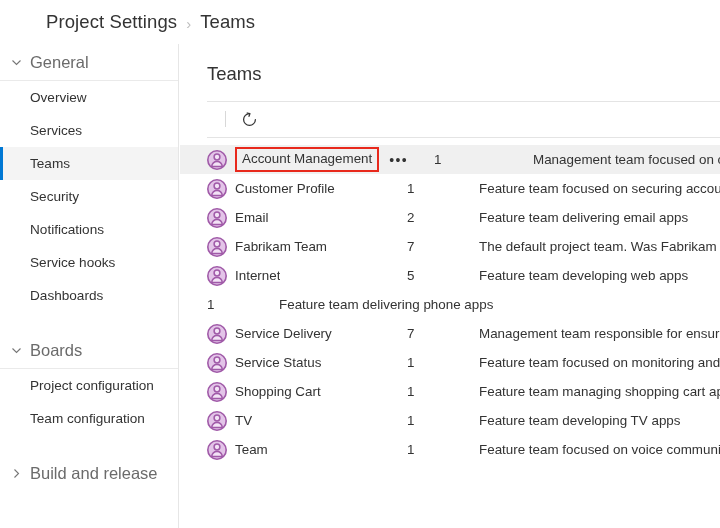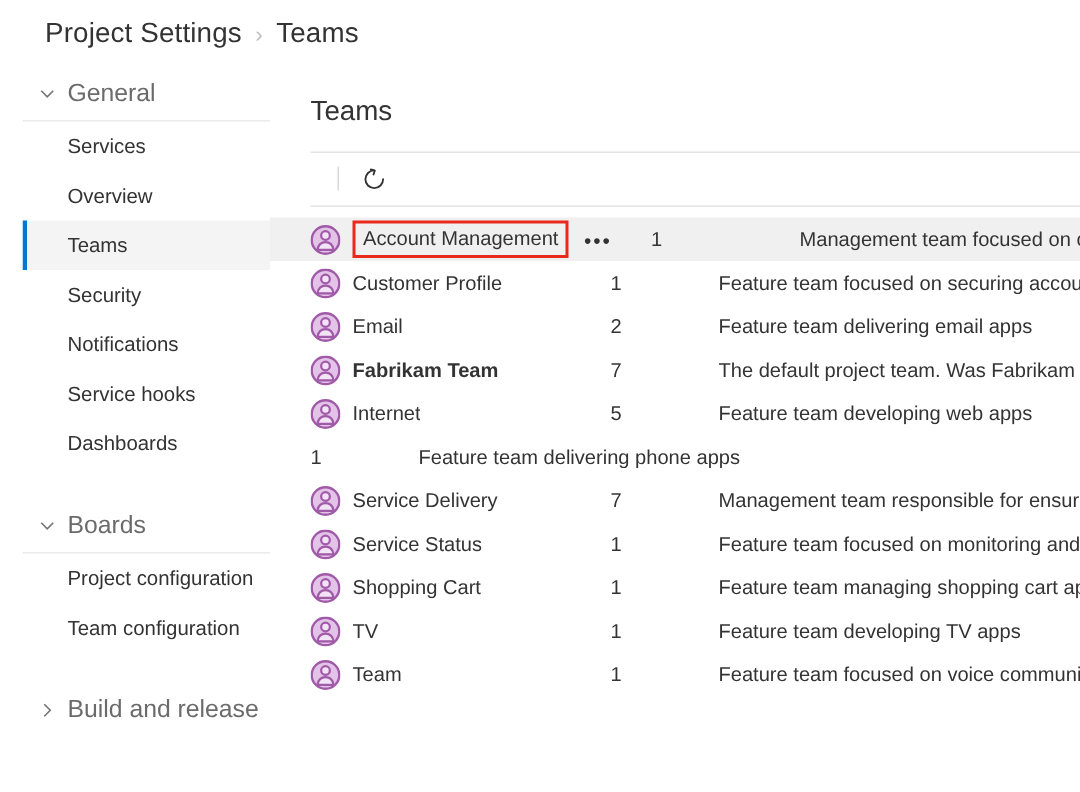--- a/index.html
+++ b/index.html
@@ -10,40 +10,40 @@
     overflow: hidden;
     color: #333333;
   }
   #app { position: relative; width: 720px; height: 528px; }
 
   
   .breadcrumb {
     position: absolute; left: 0; top: 0;
     width: 720px; height: 44px;
     display: flex; align-items: center;
-    padding-left: 30px;
+    padding-left: 46px;
   }
   .bc-item {
     font-size: 18.5px;
     color: #333333;
     font-weight: 400;
     letter-spacing: .1px;
     white-space: nowrap;
   }
   .bc-sep {
     font-size: 15px;
     color: #bdbdbd;
     margin: 0 9px;
     line-height: 1;
     transform: translateY(1px);
   }
 
   
   .sidebar {
-    position: absolute; left: 15px; top: 44px;
+    position: absolute; left: 0; top: 44px;
     width: 179px; height: 484px;
     border-right: 1px solid #e6e6e6;
     background: #ffffff;
     overflow: hidden;
   }
   .nav-group-header {
     position: relative;
     height: 37px;
     display: flex; align-items: center;
     padding-left: 8px;
@@ -172,21 +172,21 @@
     margin-right: 8px;
   }
   .avatar svg { display: block; }
   .team-name {
     font-size: 13.4px;
     color: #333333;
     white-space: nowrap;
     overflow: hidden;
     text-overflow: ellipsis;
   }
-  .team-name.bold { font-weight: bold; }
+  .team-name.bold { font-weight: normal; }
 
   .name-wrap { position: relative; display: flex; align-items: center; }
   .name-wrap.highlight .team-name {
     border: 2px solid #e8291c;
     padding: 2px 5px 3px 5px;
     margin: -2px 0;
     line-height: 16px;
   }
   .ellipsis-menu {
     margin-left: 10px;
@@ -225,24 +225,24 @@
 
     <div class="nav-group-header">
       <span class="chev">
         <svg width="13" height="13" viewBox="0 0 13 13">
             <path d="M2.5 4.5 L6.5 8.5 L10.5 4.5" fill="none" stroke="currentColor" stroke-width="1.1"></path>
           </svg>
       </span>
       <span class="nav-group-label">General</span>
     </div>
     <div class="nav-item">
+      <span class="lbl">Overview</span>
+    </div>
+    <div class="nav-item">
       <span class="lbl">Services</span>
-    </div>
-    <div class="nav-item">
-      <span class="lbl">Overview</span>
     </div>
     <div class="nav-item selected">
       <span class="lbl">Teams</span>
     </div>
     <div class="nav-item">
       <span class="lbl">Security</span>
     </div>
     <div class="nav-item">
       <span class="lbl">Notifications</span>
     </div>

